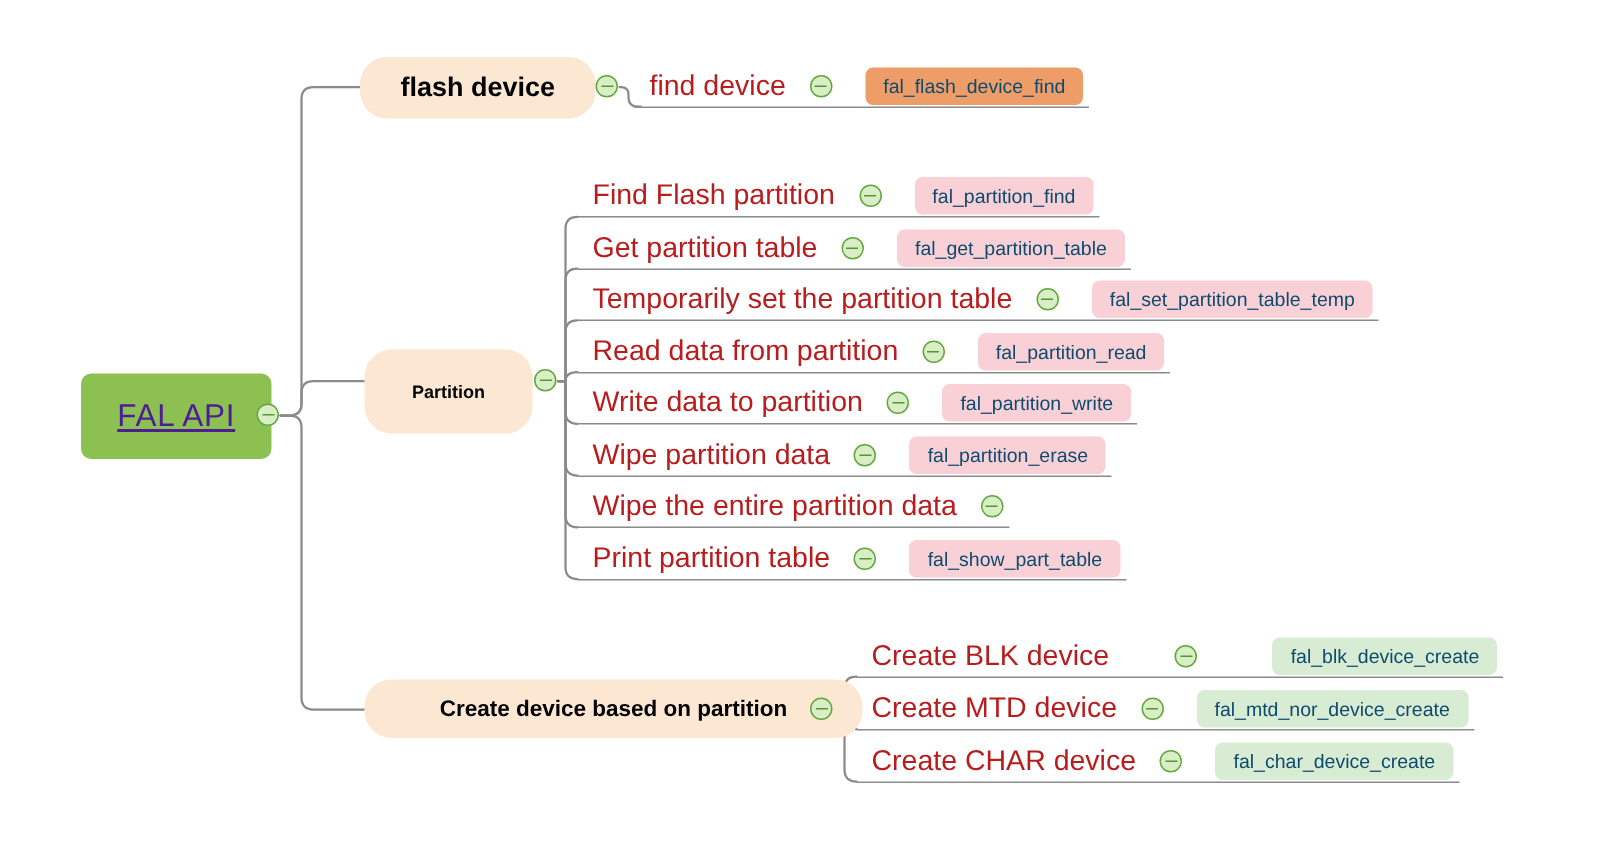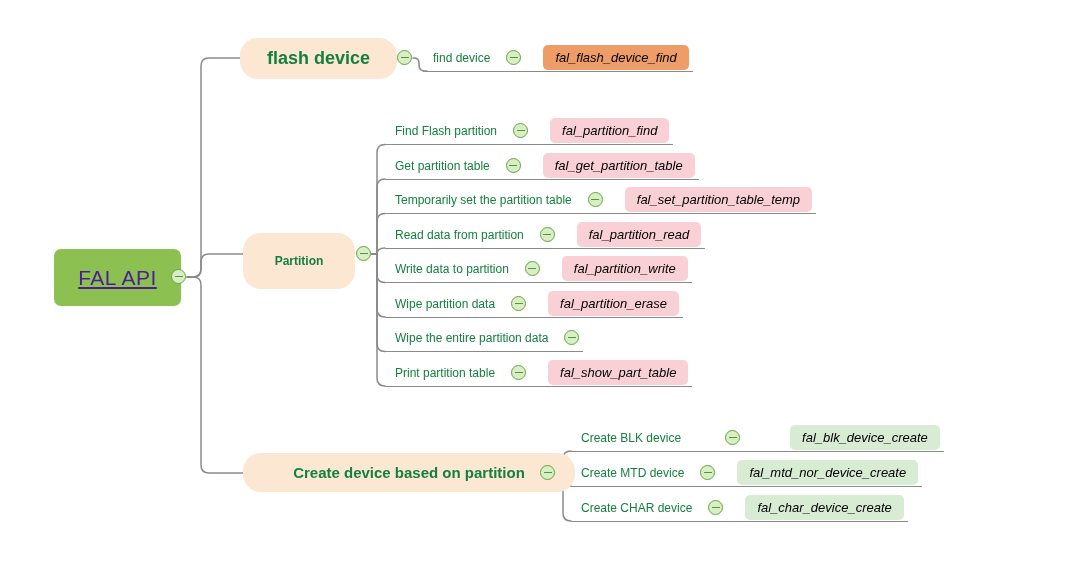--- a/index.html
+++ b/index.html
@@ -10,21 +10,21 @@
     font-family:"Liberation Sans", sans-serif;
     overflow:hidden;
   }
   #wires{position:absolute;left:0;top:0;z-index:0;}
 
   
   .topic{
     position:absolute;z-index:2;
     display:flex;align-items:center;justify-content:center;
     box-sizing:border-box;
-    color:#15803d;
+    color:#000000;
     border-radius:18px;
     cursor:default;
   }
   .root-topic{
     left:54px;top:249px;width:127px;height:57px;
     background:#8cc152;color:#4c1d95;
     font-size:21px;letter-spacing:.5px;
     border-radius:7px;
     text-decoration:underline;
   }
@@ -50,26 +50,26 @@
 
   
   .row{
     position:absolute;z-index:2;
     display:flex;align-items:center;
     height:28px;box-sizing:border-box;
     padding:0 4px 0 10px;column-gap:16px;
     border-bottom:1.5px solid #8a8a8a;
     white-space:nowrap;
   }
-  .rlabel{font-size:12px;color:#15803d;}
+  .rlabel{font-size:19px;color:#b91c1c;}
   .code{
     margin-left:6px;
     height:25px;line-height:25px;
     padding:0 12px;border-radius:5px;
-    font-size:13px;color:#000000;font-style:italic;
+    font-size:13px;color:#0c4a6e;
   }
   .orange{background:#ee9d68;}
   .pink{background:#f9d0d6;}
   .green{background:#d8ebd3;}
 </style>
 </head>
 <body>
 
 <div id="canvas">
 

